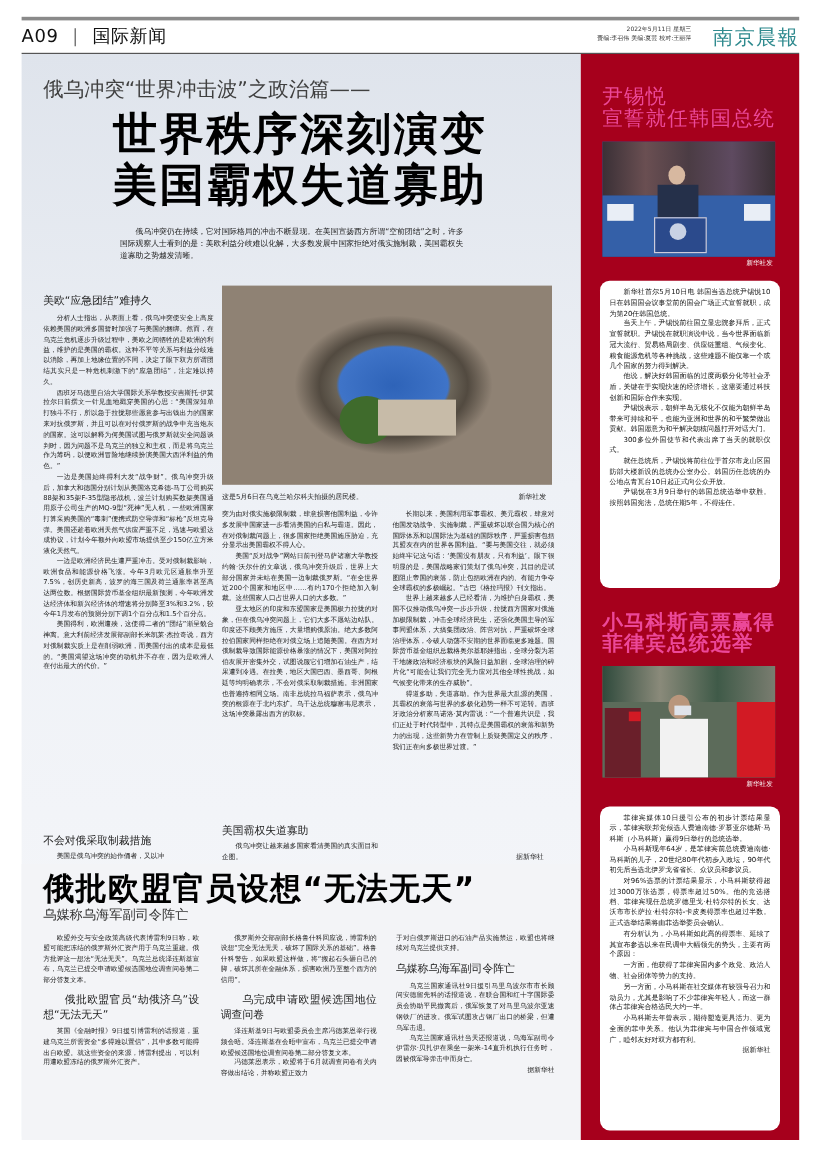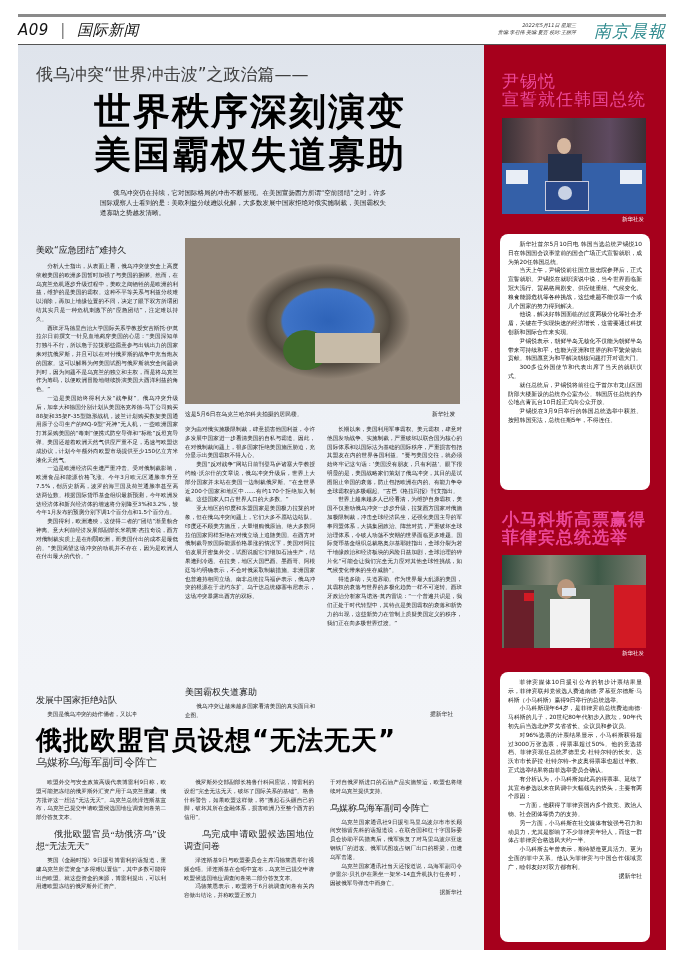--- a/index.html
+++ b/index.html
@@ -1,18 +1,18 @@
 <!DOCTYPE html>
 <html><head>
 <meta charset="utf-8">
 <style>
   html,body{margin:0;padding:0;background:#fff;}
   body{width:680px;height:969px;position:relative;overflow:hidden;font-family:"DejaVu Sans",sans-serif;color:#111;}
   .topbar{position:absolute;left:18px;top:14px;width:648px;height:3px;background:#8a8a8a;}
-  .hdr{position:absolute;left:18px;top:18px;width:648px;height:28px;font-style:italic;}
+  .hdr{position:absolute;left:18px;top:18px;width:648px;height:28px;}
   .hdr .sec{position:absolute;left:0;top:3px;font-size:15px;color:#111;letter-spacing:0.5px;}
   .hdr .meta{position:absolute;left:368px;top:4px;font-size:5px;line-height:7px;color:#333;text-align:right;width:190px;}
   .hdr .logo{position:absolute;right:0;top:2px;font-family:"DejaVu Serif",serif;font-size:17px;color:#2f8a8e;letter-spacing:1px;}
   .hdrline{position:absolute;left:18px;top:44px;width:648px;height:1px;background:#555;}
   .main{position:absolute;left:18px;top:45px;width:466px;height:902px;background:linear-gradient(180deg,#dfe4ec 0%,#eef1f6 40%,#f6f7fa 100%);}
   .main2{position:absolute;left:18px;top:720px;width:466px;height:230px;background:#f3f4f7;}
   .sidebar{position:absolute;left:484px;top:45px;width:182px;height:905px;background:#a6001c;}
   .kicker{position:absolute;left:36px;top:63px;font-size:17px;color:#404040;}
   .headline{position:absolute;left:60px;top:90px;width:380px;text-align:center;font-size:37px;font-weight:bold;line-height:43px;color:#000;letter-spacing:2px;}
   .lede{position:absolute;left:100px;top:188px;width:290px;font-size:6.5px;line-height:10px;color:#222;text-indent:2em;}
@@ -62,21 +62,21 @@
 <div class="lede">俄乌冲突仍在持续，它对国际格局的冲击不断显现。在美国宣扬西方所谓“空前团结”之时，许多国际观察人士看到的是：美欧利益分歧难以化解，大多数发展中国家拒绝对俄实施制裁，美国霸权失道寡助之势越发清晰。</div>
 
 <div class="sub" style="left:36px;top:244px;">美欧“应急团结”难持久</div>
 <div class="col" style="left:36px;top:262px;width:142px;height:430px;overflow:hidden;">
   <p>分析人士指出，从表面上看，俄乌冲突使安全上高度依赖美国的欧洲多国暂时加强了与美国的捆绑。然而，在乌克兰危机逐步升级过程中，美欧之间牺牲的是欧洲的利益，维护的是美国的霸权。这种不平等关系与利益分歧难以消除，再加上地缘位置的不同，决定了眼下双方所谓团结其实只是一种危机刺激下的“应急团结”，注定难以持久。</p>
   <p>西班牙马德里自治大学国际关系学教授安吉斯托·伊莫拉尔日前撰文一针见血地戳穿美国的心思：“美国深知单打独斗不行，所以急于拉拢那些愿意参与出钱出力的国家来对抗俄罗斯，并且可以在对付俄罗斯的战争中充当炮灰的国家。这可以解释为何美国试图与俄罗斯就安全问题谈判时，因为问题不是乌克兰的独立和主权，而是将乌克兰作为筹码，以便欧洲冒险地继续扮演美国大西洋利益的角色。”</p>
   <p>一边是美国始终得利大发“战争财”。俄乌冲突升级后，加拿大和德国分别计划从美国洛克希德-马丁公司购买88架和35架F-35型隐形战机，波兰计划购买数架美国通用原子公司生产的MQ-9型“死神”无人机，一些欧洲国家打算采购美国的“毒刺”便携式防空导弹和“标枪”反坦克导弹。美国还趁着欧洲天然气供应严重不足，迅速与欧盟达成协议，计划今年额外向欧盟市场提供至少150亿立方米液化天然气。</p>
   <p>一边是欧洲经济民生遭严重冲击。受对俄制裁影响，欧洲食品和能源价格飞涨。今年3月欧元区通胀率升至7.5%，创历史新高，波罗的海三国及荷兰通胀率甚至高达两位数。根据国际货币基金组织最新预测，今年欧洲发达经济体和新兴经济体的增速将分别降至3%和3.2%，较今年1月发布的预测分别下调1个百分点和1.5个百分点。</p>
   <p>美国得利，欧洲遭殃，这使得二者的“团结”渐呈貌合神离。意大利前经济发展部副部长米凯莱·杰拉奇说，西方对俄制裁实质上是在削弱欧洲，而美国付出的成本是最低的。“美国渴望这场冲突的动机并不存在，因为是欧洲人在付出最大的代价。”</p>
 </div>
-<div class="sub" style="left:36px;top:694px;">发展中国家拒绝站队</div>
+<div class="sub" style="left:36px;top:694px;">不会对俄采取制裁措施</div>
 <div class="col" style="left:36px;top:710px;width:142px;">
   <p>美国是俄乌冲突的始作俑者，又以冲</p>
 </div>
 
 <div class="photo1">
   <div class="tree"></div>
   <div class="bld"></div>
 </div>
 <div class="caption" style="left:185px;top:410px;">这是5月6日在乌克兰哈尔科夫拍摄的居民楼。</div>
 <div class="credit" style="left:432px;top:410px;">新华社发</div>
@@ -96,21 +96,21 @@
   <p>世界上越来越多人已经看清，为维护自身霸权，美国不仅推动俄乌冲突一步步升级，拉拢西方国家对俄施加极限制裁，冲击全球经济民生，还强化美国主导的军事同盟体系，大搞集团政治、阵营对抗，严重破坏全球治理体系，令破人动荡不安期的世界面临更多难题。国际货币基金组织总裁格奥尔基耶娃指出，全球分裂为若干地缘政治和经济板块的风险日益加剧，全球治理的碎片化“可能会让我们完全无力应对其他全球性挑战，如气候变化带来的生存威胁”。</p>
   <p>得道多助，失道寡助。作为世界最大乱源的美国，其霸权的衰落与世界的多极化趋势一样不可逆转。西班牙政治分析家马诺洛·莫内雷说：“一个普遍共识是，我们正处于时代转型中，其特点是美国霸权的衰落和新势力的出现，这些新势力在管制上质疑美国定义的秩序，我们正在向多极世界过渡。”</p>
 </div>
 <div class="credit" style="left:430px;top:710px;">据新华社</div>
 
 <div class="h2">俄批欧盟官员设想“无法无天”</div>
 <div class="h2sub">乌媒称乌海军副司令阵亡</div>
 
 <div class="col" style="left:36px;top:778px;width:130px;height:170px;overflow:hidden;">
   <p>欧盟外交与安全政策高级代表博雷利9日称，欧盟可能把冻结的俄罗斯外汇资产用于乌克兰重建。俄方批评这一想法“无法无天”。乌克兰总统泽连斯基宣布，乌克兰已提交申请欧盟候选国地位调查问卷第二部分答复文本。</p>
-  <div style="font-size:9px;line-height:12px;margin:6px 0 4px;text-indent:2em;font-family:Liberation Serif, serif;">俄批欧盟官员“劫俄济乌”设想“无法无天”</div>
+  <div style="font-size:9px;line-height:12px;margin:6px 0 4px;text-indent:2em;">俄批欧盟官员“劫俄济乌”设想“无法无天”</div>
   <p>英国《金融时报》9日援引博雷利的话报道，重建乌克兰所需资金“多得难以置信”，其中多数可能得出自欧盟。就这些资金的来源，博雷利提出，可以利用遭欧盟冻结的俄罗斯外汇资产。</p>
 </div>
 
 <div class="col" style="left:184px;top:778px;width:130px;height:170px;overflow:hidden;">
   <p>俄罗斯外交部副部长格鲁什科回应说，博雷利的设想“完全无法无天，破坏了国际关系的基础”。格鲁什科警告，如果欧盟这样做，将“搬起石头砸自己的脚，破坏其所在金融体系，损害欧洲乃至整个西方的信用”。</p>
   <div style="font-size:9px;line-height:12px;margin:6px 0 4px;text-indent:2em;">乌完成申请欧盟候选国地位调查问卷</div>
   <p>泽连斯基9日与欧盟委员会主席冯德莱恩举行视频会晤。泽连斯基在会晤中宣布，乌克兰已提交申请欧盟候选国地位调查问卷第二部分答复文本。</p>
   <p>冯德莱恩表示，欧盟将于6月就调查问卷有关内容做出结论，并称欧盟正致力</p>
 </div>
 

